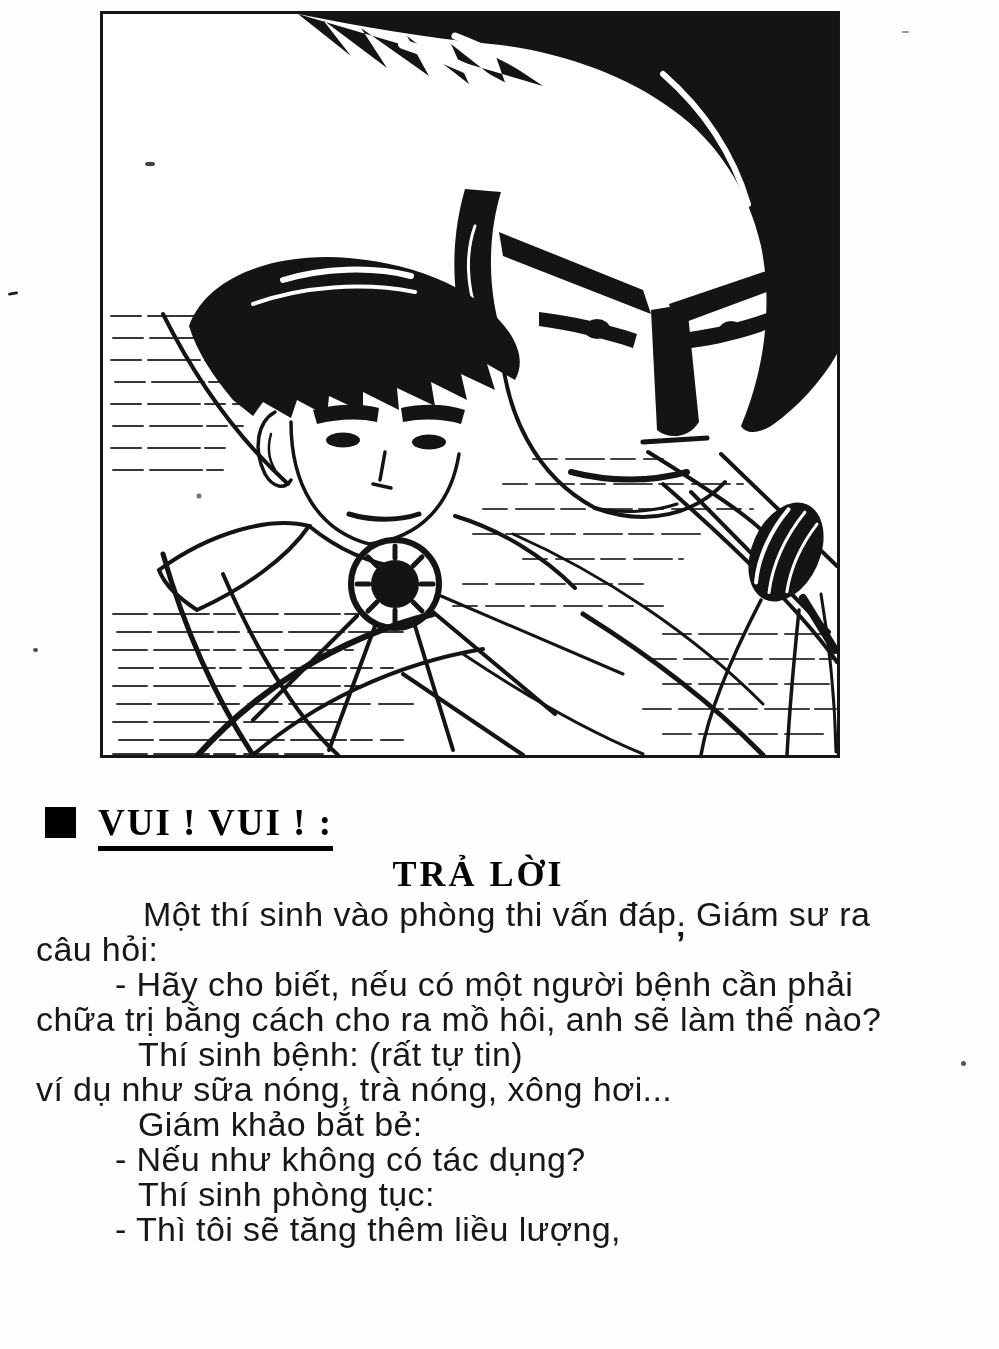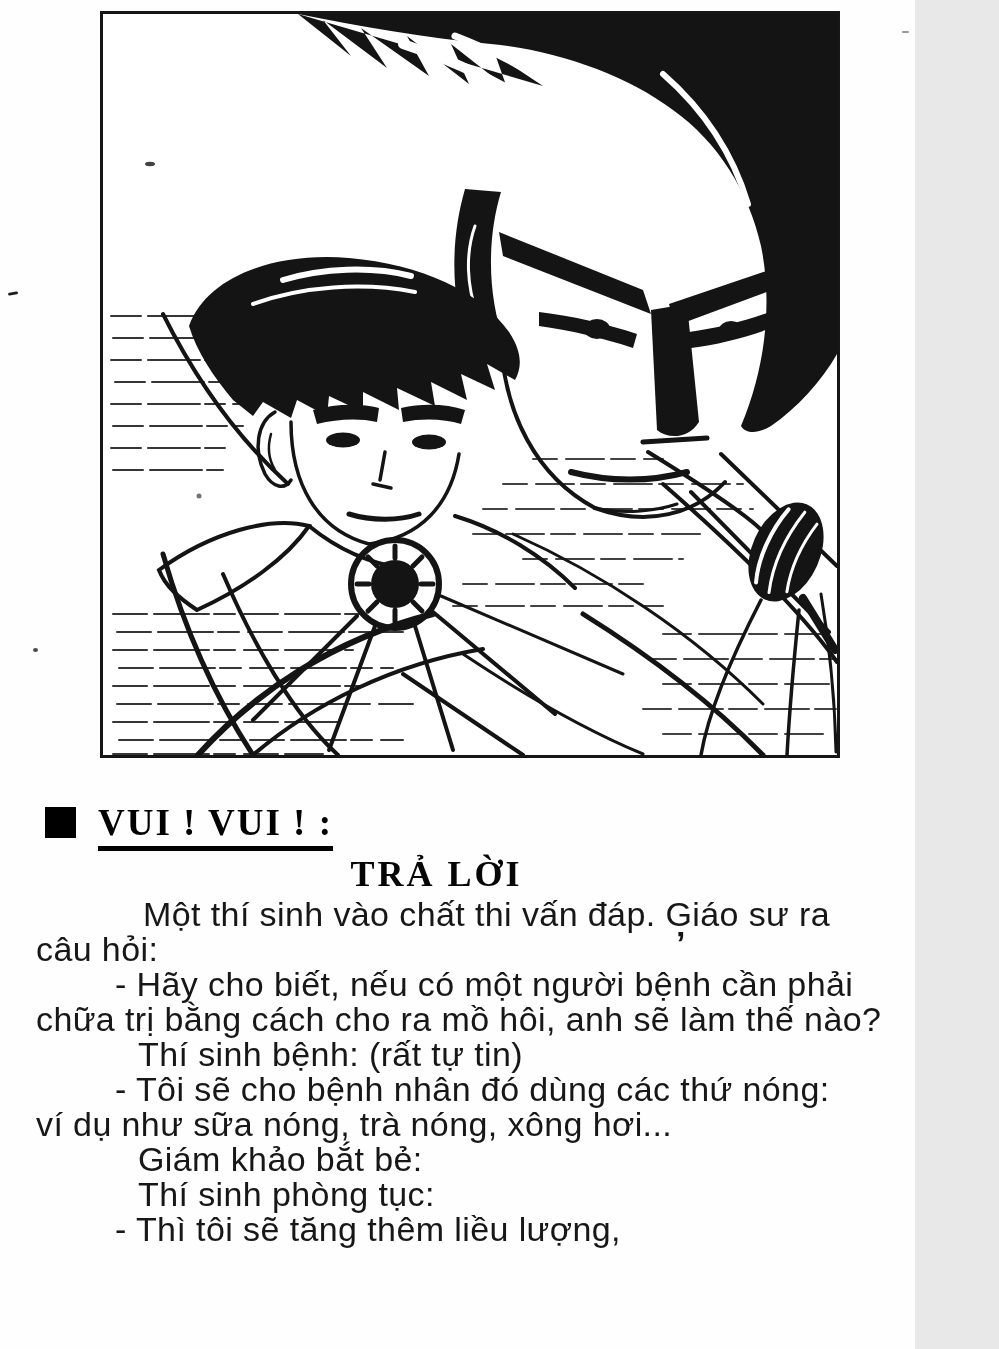--- a/index.html
+++ b/index.html
@@ -1,17 +1,17 @@
 <!DOCTYPE html>
 <html><head>
 <meta charset="utf-8">
 <style>
   html,body{margin:0;padding:0;background:#e8e8e8;}
   .page{
-    position:relative; width:915px; height:1349px;
+    position:relative; width:999px; height:1349px;
     background:#fefefe; overflow:hidden;
     font-family:"Liberation Sans", sans-serif; color:#141414;
   }
   
   .panel{
     position:absolute; left:100px; top:11px;
     width:734px; height:741px;
     border:3px solid #161616; background:#fff;
   }
   .panel svg{display:block; width:100%; height:100%;}
@@ -243,26 +243,26 @@
   <div class="artifact art-3"></div>
   <div class="artifact art-4"></div>
 
   <div class="section-header">
     <span class="bullet"></span><span class="header-text">VUI ! VUI ! :</span>
   </div>
 
   <div class="story-title">TRẢ LỜI</div>
 
   <div class="story-body">
-    <div class="line ind-first">Một thí sinh vào chất thi vấn đáp. Giáo sư ra</div>
+    <div class="line ind-first">Một thí sinh vào phòng thi vấn đáp. Giám sư ra</div>
     <div class="line ind-flush">câu hỏi:</div>
     <div class="line ind-dash">- Hãy cho biết, nếu có một người bệnh cần phải</div>
     <div class="line ind-flush">chữa trị bằng cách cho ra mồ hôi, anh sẽ làm thế nào?</div>
     <div class="line ind-narr">Thí sinh bệnh: (rất tự tin)</div>
-    <div class="line ind-dash">- Tôi sẽ cho bệnh nhân đó dùng các thứ nóng:</div>
     <div class="line ind-flush">ví dụ như sữa nóng, trà nóng, xông hơi...</div>
     <div class="line ind-narr">Giám khảo bắt bẻ:</div>
+    <div class="line ind-dash">- Nếu như không có tác dụng?</div>
     <div class="line ind-narr">Thí sinh phòng tục:</div>
     <div class="line ind-dash">- Thì tôi sẽ tăng thêm liều lượng,</div>
   </div>
 
   <span class="floating-mark">’</span>
 </div>
 
 </body></html>

